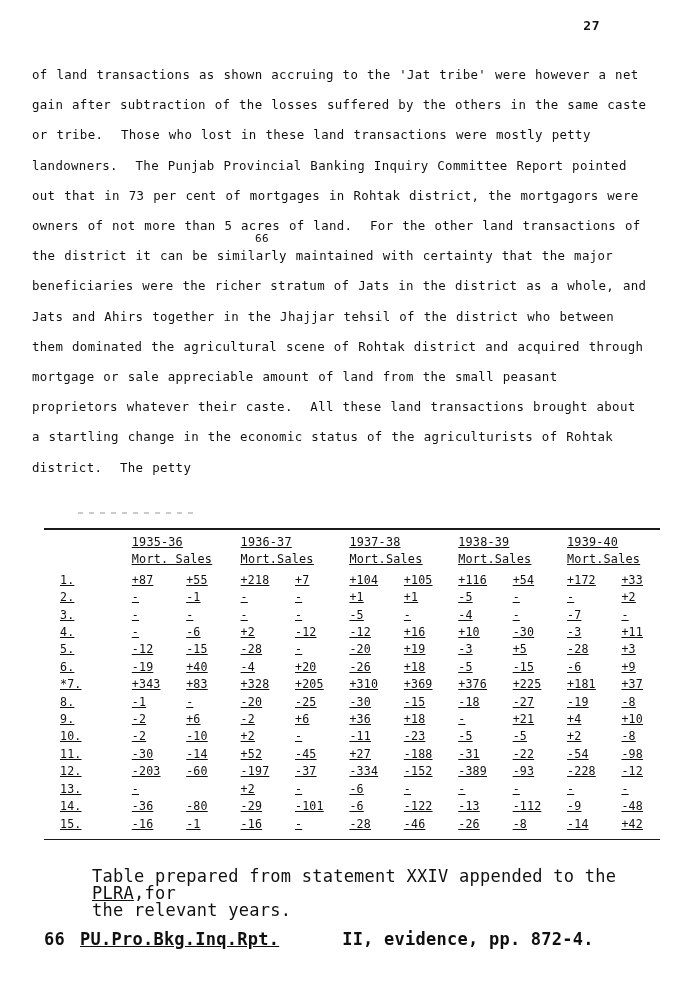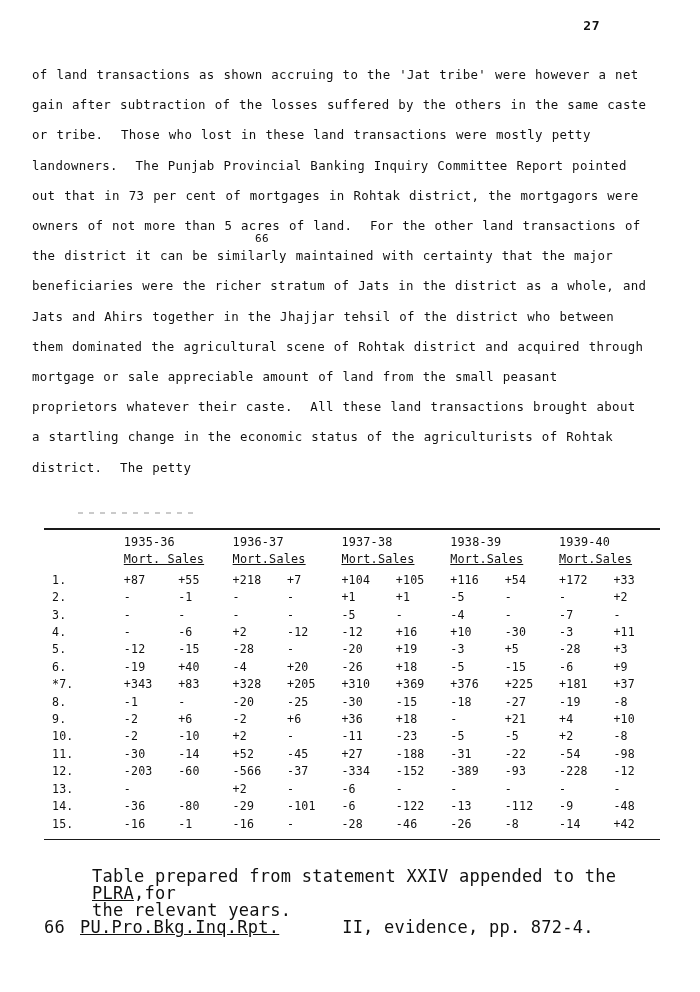--- a/index.html
+++ b/index.html
@@ -66,22 +66,23 @@
   .rule-thin {
     border: 0;
     border-top: 1.6px solid #1a1a1a;
     margin: 0;
   }
   table.data {
     border-collapse: collapse;
     font-size: 11.6px;
     letter-spacing: 0.2px;
     margin-top: 4px;
-    margin-left: 8px;
+    margin-left: 16px;
     width: 616px;
+    text-decoration: underline;
   }
   table.data th, table.data td {
     padding: 0;
     text-align: left;
     font-weight: normal;
     line-height: 17.4px;
     white-space: pre;
   }
   .hdr-year {
     font-size: 11.8px;
@@ -108,22 +109,24 @@
     font-size: 17px;
     line-height: 17px;
     letter-spacing: 0.25px;
   }
   .notes .note-line {
     margin: 0;
     padding-left: 48px;
     white-space: pre-wrap;
   }
   .notes .fn-row {
+    margin-top: 12px;
     padding-left: 0;
     white-space: pre;
+    font-weight: bold;
   }
   .u {
     text-decoration: underline;
   }
   .fn-num {
     display: inline-block;
     width: 36px;
   }
   .blurline {
     position: absolute;
@@ -312,21 +315,21 @@
             <td class="cell">-188</td>
             <td class="cell">-31</td>
             <td class="cell">-22</td>
             <td class="cell">-54</td>
             <td class="cell">-98</td>
           </tr>
           <tr>
             <td class="col-label">12.</td>
             <td class="cell">-203</td>
             <td class="cell">-60</td>
-            <td class="cell">-566</td>
+            <td class="cell">-197</td>
             <td class="cell">-37</td>
             <td class="cell">-334</td>
             <td class="cell">-152</td>
             <td class="cell">-389</td>
             <td class="cell">-93</td>
             <td class="cell">-228</td>
             <td class="cell">-12</td>
           </tr>
           <tr>
             <td class="col-label">13.</td>

